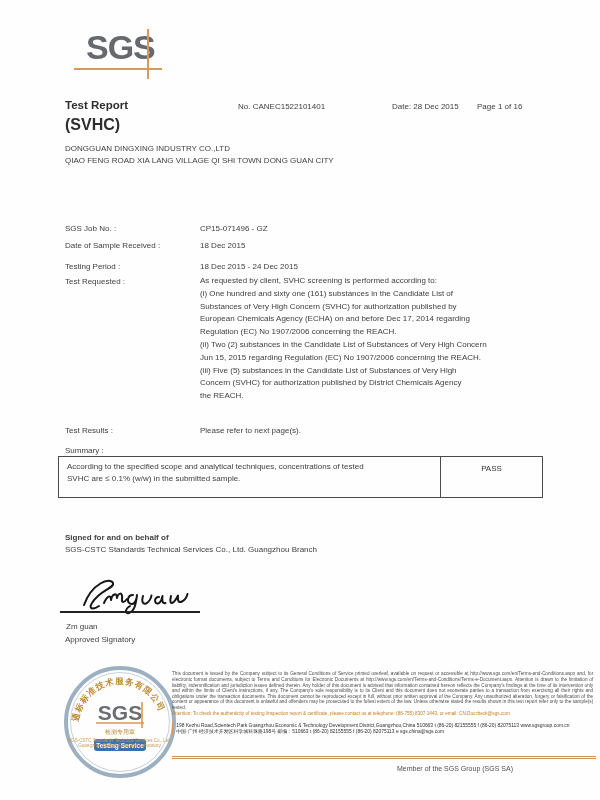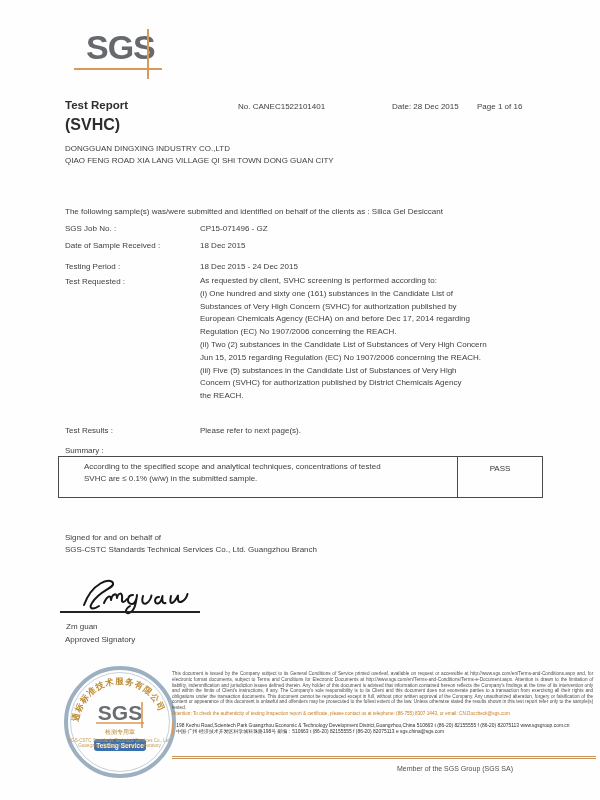--- a/index.html
+++ b/index.html
@@ -36,28 +36,28 @@
   .val{position:absolute;left:200px;}
   .row1{top:222px;} .row2{top:239px;} .row3{top:260px;}
   .row-req{top:275px;}
   .req-lines{position:absolute;left:200px;top:275px;width:350px;}
   .req-lines div{font-size:8px;line-height:12.8px;color:#404040;}
   .row-res{top:424px;}
   .summary-lbl{position:absolute;left:65px;top:444px;}
 
   
   .sum-table{position:absolute;left:58px;top:456px;width:485px;height:42px;
-             border:1px solid #4a4a4a;display:flex;padding-left:17px;}
+             border:1px solid #4a4a4a;display:flex;}
   .sum-cell{padding:4px 8px;font-size:8px;line-height:12px;color:#404040;}
   .sum-text{width:382px;border-right:1px solid #4a4a4a;}
   .sum-verdict{flex:1;display:flex;align-items:flex-start;justify-content:center;
                padding-top:6px;font-size:8px;color:#333;}
 
   
-  .signed1{position:absolute;left:65px;top:531px;}
+  .signed1{position:absolute;left:65px;top:531px;font-weight:bold;}
   .signed2{position:absolute;left:65px;top:543px;}
   .sig-svg{position:absolute;left:70px;top:575px;}
   .sig-line{position:absolute;left:60px;top:611px;width:140px;height:2px;background:#222;}
   .sig-name{position:absolute;left:66px;top:620px;}
   .sig-role{position:absolute;left:65px;top:633px;}
 
   
   .seal{position:absolute;left:62px;top:664px;}
   .seal-lines{position:absolute;left:48px;top:737px;width:220px;
               transform:scale(0.65);transform-origin:top left;text-align:center;}
@@ -86,21 +86,20 @@
 
   <div class="title">Test Report</div>
   <div class="title2">(SVHC)</div>
   <div class="hmeta report-no">No. CANEC1522101401</div>
   <div class="hmeta report-date">Date: 28 Dec 2015</div>
   <div class="hmeta page-no">Page 1 of 16</div>
 
   <div class="t8 client-name">DONGGUAN DINGXING INDUSTRY CO.,LTD</div>
   <div class="t8 client-addr">QIAO FENG ROAD XIA LANG VILLAGE QI SHI TOWN DONG GUAN CITY</div>
 
-  <div class="t8 intro">The following sample(s) was/were submitted and identified on behalf of the clients as : Silica Gel Desiccant</div>
 
   <div class="t8 lbl row1">SGS Job No. :</div>
   <div class="t8 val row1">CP15-071496 - GZ</div>
   <div class="t8 lbl row2">Date of Sample Received :</div>
   <div class="t8 val row2">18 Dec 2015</div>
   <div class="t8 lbl row3">Testing Period :</div>
   <div class="t8 val row3">18 Dec 2015 - 24 Dec 2015</div>
 
   <div class="t8 lbl row-req">Test Requested :</div>
   <div class="req-lines">

